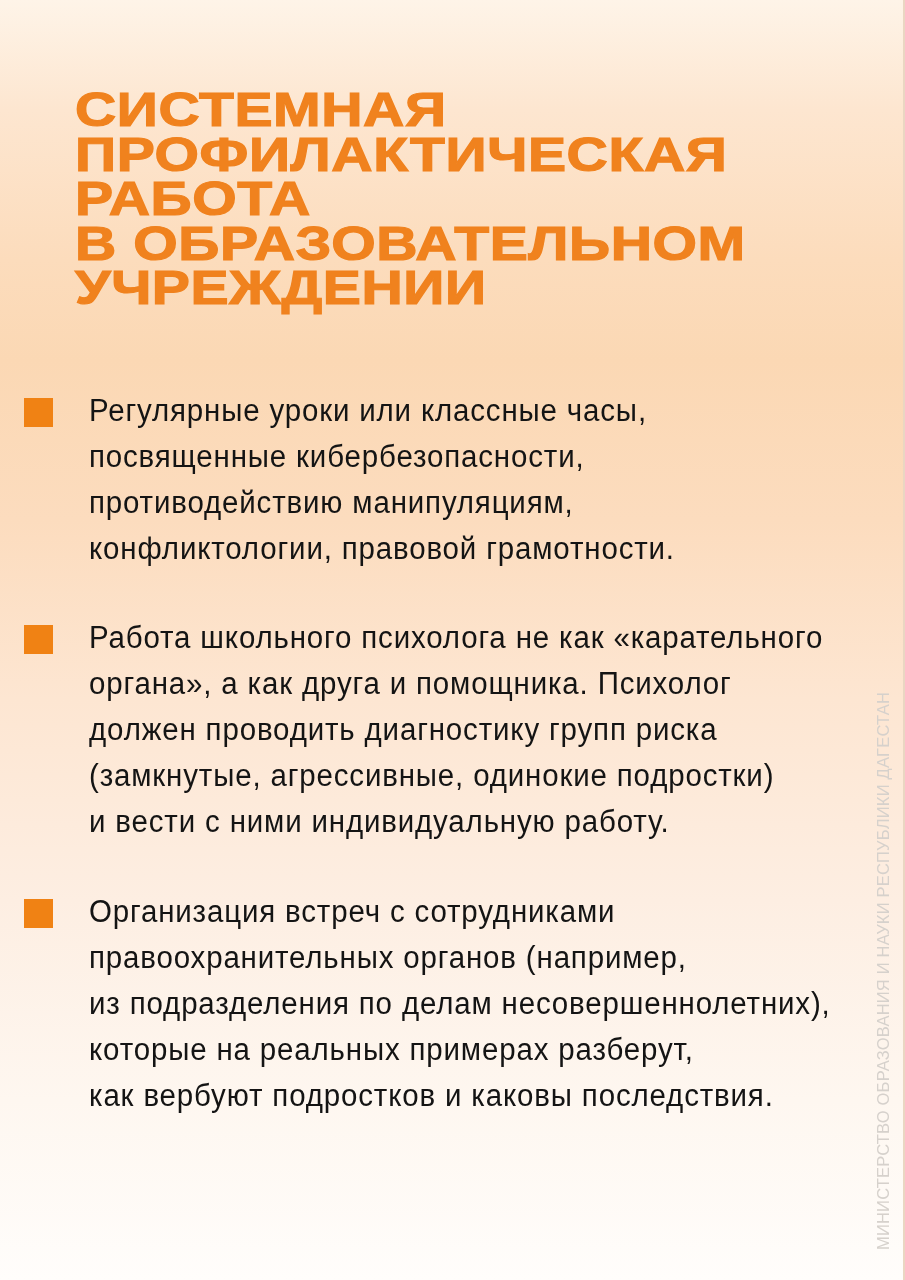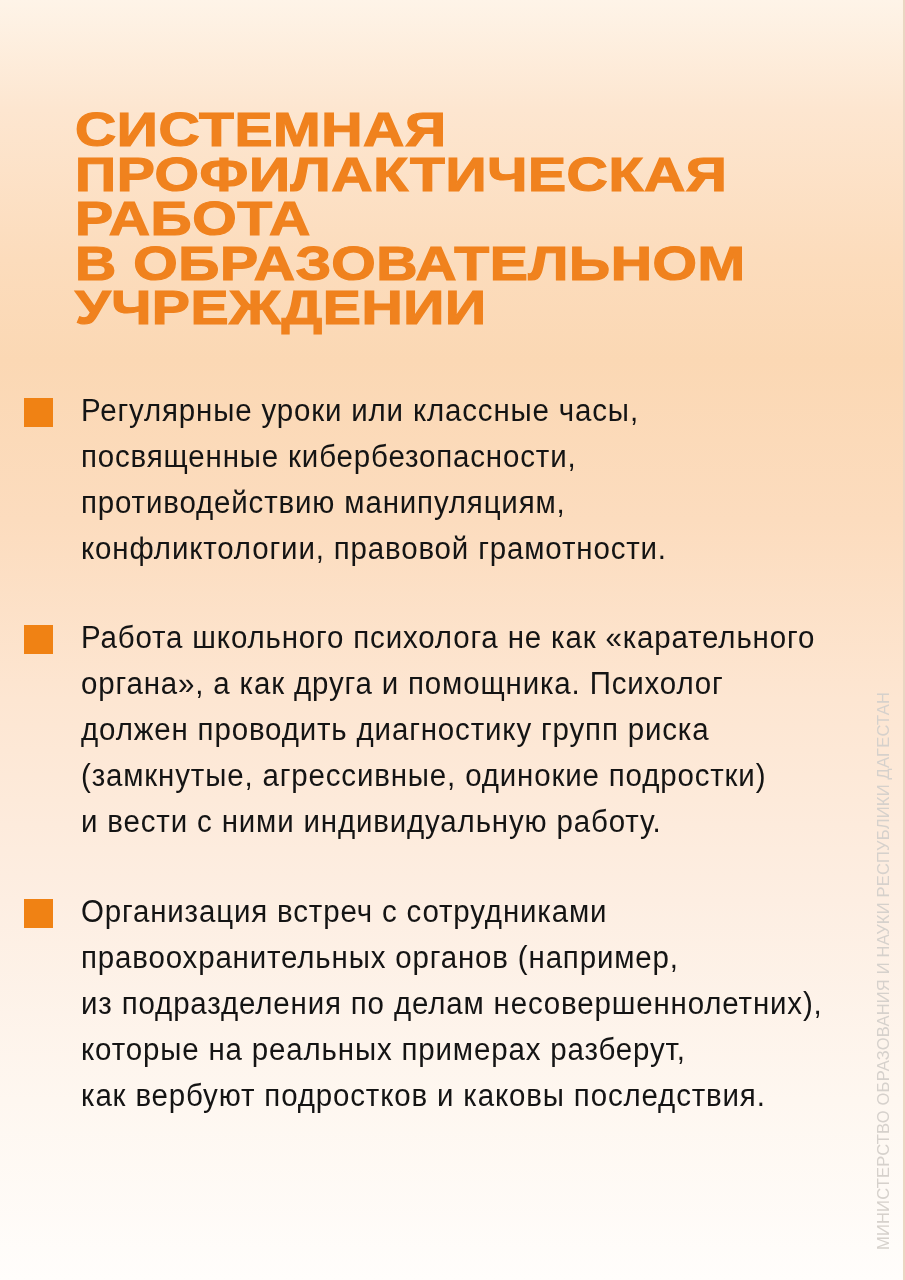--- a/index.html
+++ b/index.html
@@ -15,21 +15,21 @@
       #fdeee2 900px,
       #fef7f0 1100px,
       #fffdfb 1280px);
     font-family: "Liberation Sans", sans-serif;
   }
   .right-edge {
     position: absolute; top: 0; right: 0; width: 2px; height: 1280px;
     background: #ead6c2;
   }
   .title {
-    position: absolute; left: 75px; top: 108px; margin: 0;
+    position: absolute; left: 75px; top: 88px; margin: 0;
   }
   .title-line {
     display: block;
     font-family: "Liberation Sans", sans-serif;
     font-weight: 900;
     font-size: 48px;
     line-height: 44.5px;
     color: #f0821e;
     white-space: nowrap;
     transform: scaleX(1.19);
@@ -37,21 +37,21 @@
     letter-spacing: 0.5px;
     -webkit-text-stroke: 1.2px #f0821e;
   }
   .bullets { position: absolute; left: 0; top: 0; }
   .bullet-item { position: absolute; left: 0; }
   .bullet-square {
     position: absolute; left: 24px; width: 29px; height: 29px;
     background: #f08214;
   }
   .bullet-text {
-    position: absolute; left: 81px; top: 0;
+    position: absolute; left: 89px; top: 0;
   }
   .text-line {
     display: block;
     white-space: nowrap;
     font-size: 31px;
     line-height: 46px;
     color: #141414;
     letter-spacing: 0.9px;
     transform: scaleX(0.95);
     transform-origin: left center;

